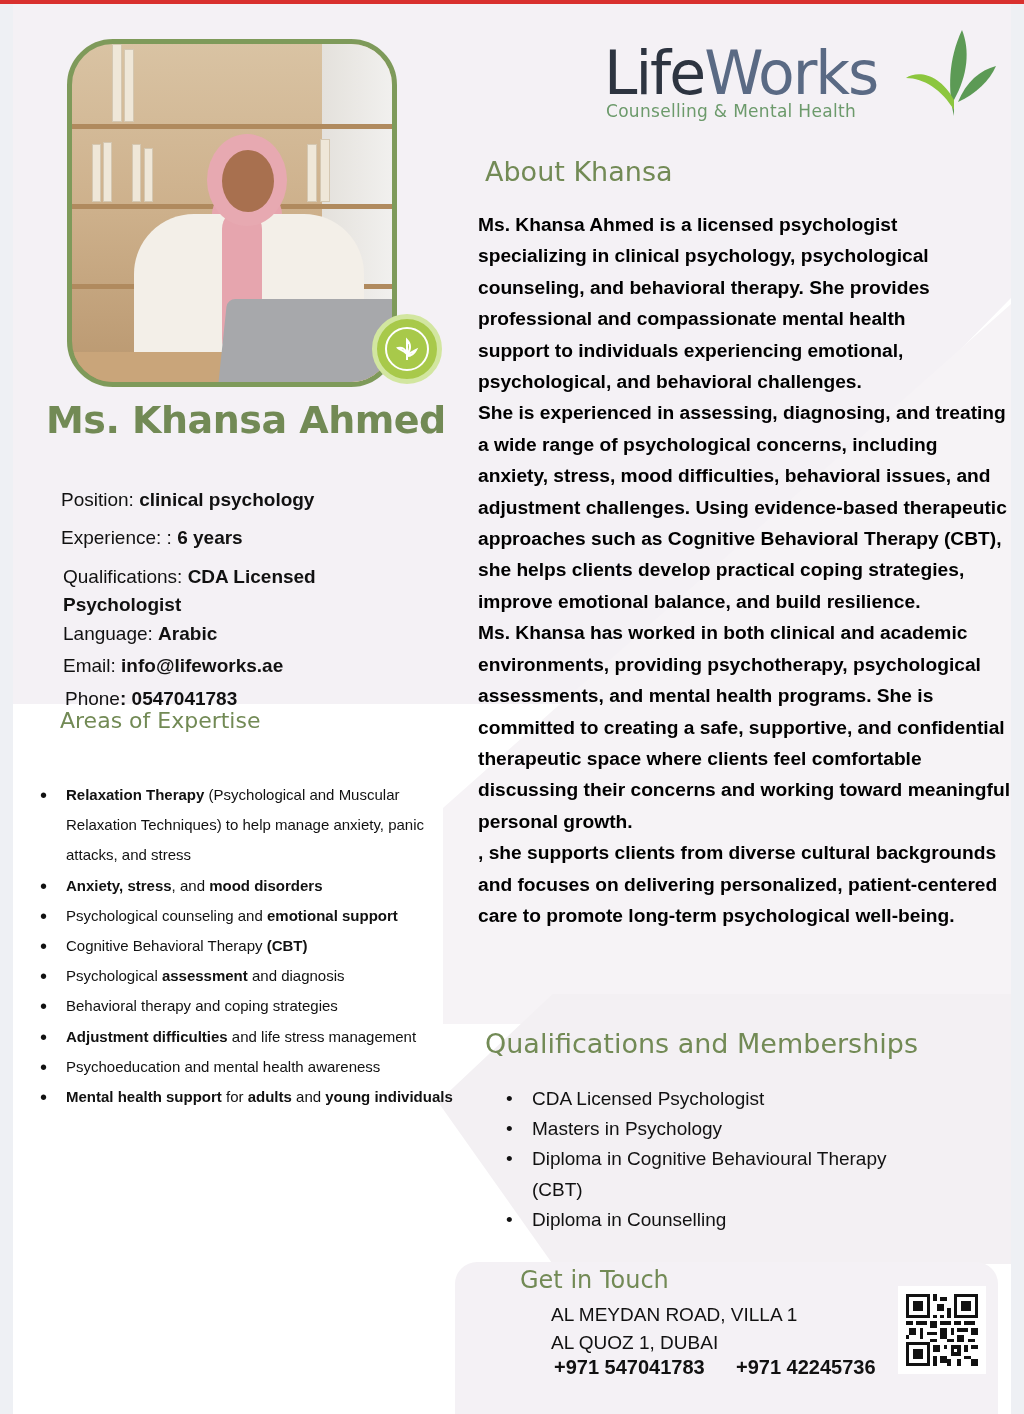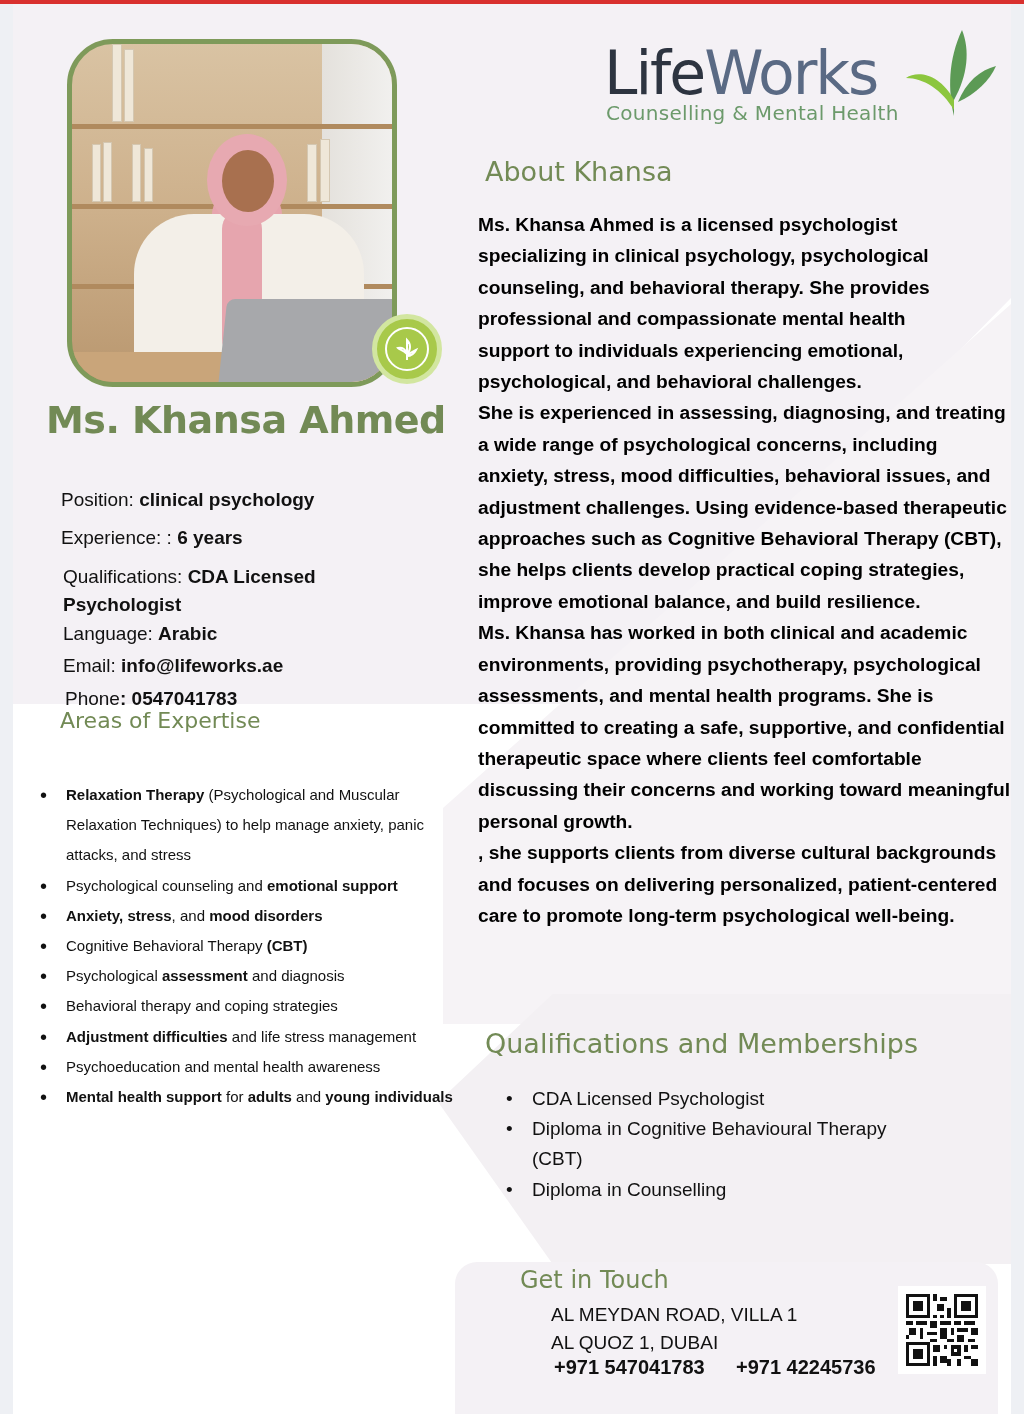--- a/index.html
+++ b/index.html
@@ -81,21 +81,21 @@
     position: absolute; left: 455px; top: 1262px; width: 543px; height: 160px;
     background: #f4f1f5; border-radius: 22px 22px 0 0;
   }
   .contact-line { position: absolute; font-size: 19px; color: #111; }
   .qr {
     position: absolute; left: 898px; top: 1286px; width: 88px; height: 88px; background: #fff;
     display: flex; align-items: center; justify-content: center;
   }
   .logo-life { position: absolute; left: 604px; top: 38px; font-size: 60px; color: #2d3440; letter-spacing: -2px; font-family: "DejaVu Sans", sans-serif; }
   .logo-works { color: #5a6a84; }
-  .logo-sub { position: absolute; left: 606px; top: 101px; font-size: 20px; color: #6c9a6b; font-family: "DejaVu Sans", sans-serif; letter-spacing: 0.3px; }
+  .logo-sub { position: absolute; left: 606px; top: 101px; font-size: 17px; color: #6c9a6b; font-family: "DejaVu Sans", sans-serif; letter-spacing: 0.3px; }
   .logo-leaf { position: absolute; left: 904px; top: 20px; width: 94px; height: 102px; }
   .right-strip { position: absolute; left: 1011px; top: 4px; width: 13px; height: 1410px; background: #eef0f4; }
 </style>
 </head>
 <body>
 
 <div class="topbar"></div>
 
 <div class="page">
   <div class="bg-shape bg-top"></div>
@@ -149,41 +149,42 @@
 <div class="info" style="top:456px"><span>Position:  </span><b>clinical psychology</b></div>
 <div class="info" style="top:494px"><span>Experience: :  </span><b>6 years</b></div>
 <div class="info" style="top:530px;left:63px;width:330px;line-height:28px"><span>Qualifications:  </span><b>CDA Licensed Psychologist</b></div>
 <div class="info" style="top:590px;left:63px"><span>Language: </span><b>Arabic</b></div>
 <div class="info" style="top:622px;left:63px"><span>Email: </span><b>info@lifeworks.ae</b></div>
 <div class="info" style="top:655px;left:65px"><span>Phone</span><b>: 0547041783</b></div>
 
 <div class="h2" style="left:60px;top:708px;font-size:22px">Areas of Expertise</div>
 <ul class="exp-list" id="exp-list">
     <li><b>Relaxation Therapy</b><span> (Psychological and Muscular Relaxation Techniques) to help manage anxiety, panic attacks, and stress</span></li>
+    <li><b>Anxiety, stress</b><span>, and </span><b>mood disorders</b></li>
     <li><span>Psychological counseling and </span><b>emotional support</b></li>
-    <li><b>Anxiety, stress</b><span>, and </span><b>mood disorders</b></li>
     <li><span>Cognitive Behavioral Therapy </span><b>(CBT)</b></li>
     <li><span>Psychological </span><b>assessment</b><span> and diagnosis</span></li>
     <li><span>Behavioral therapy and coping strategies</span></li>
     <li><b>Adjustment difficulties</b><span> and life stress management</span></li>
     <li><span>Psychoeducation and mental health awareness</span></li>
     <li><b>Mental health support</b><span> for </span><b>adults</b><span> and </span><b>young individuals</b></li>
   </ul>
 
 <div class="h2" style="left:485px;top:156px;font-size:27px">About Khansa</div>
 <div class="about">
   <p style="width:486px">Ms. Khansa Ahmed is a licensed psychologist specializing in clinical psychology, psychological counseling, and behavioral therapy. She provides professional and compassionate mental health support to individuals experiencing emotional, psychological, and behavioral challenges.</p>
   <p style="width:532px">She is experienced in assessing, diagnosing, and treating a wide range of psychological concerns, including anxiety, stress, mood difficulties, behavioral issues, and adjustment challenges. Using evidence-based therapeutic approaches such as Cognitive Behavioral Therapy (CBT), she helps clients develop practical coping strategies, improve emotional balance, and build resilience.</p>
   <p style="width:536px">Ms. Khansa has worked in both clinical and academic environments, providing psychotherapy, psychological assessments, and mental health programs. She is committed to creating a safe, supportive, and confidential therapeutic space where clients feel comfortable discussing their concerns and working toward meaningful personal growth.</p>
   <p style="width:532px">, she supports clients from diverse cultural backgrounds and focuses on delivering personalized, patient-centered care to promote long-term psychological well-being.</p>
 </div>
 
 <div class="h2" style="left:485px;top:1028px;font-size:27px">Qualifications and Memberships</div>
 <ul class="qual-list">
   <li>CDA Licensed Psychologist</li>
+  <li>Masters in Psychology</li>
   <li style="width:420px">Diploma in Cognitive Behavioural Therapy (CBT)</li>
   <li>Diploma in Counselling</li>
 </ul>
 
 <div class="contact-card"></div>
 <div class="h2" style="left:520px;top:1266px;font-size:24px">Get in Touch</div>
 <div class="contact-line" style="left:551px;top:1304px">AL MEYDAN ROAD, VILLA 1</div>
 <div class="contact-line" style="left:551px;top:1332px">AL QUOZ 1, DUBAI</div>
 <div class="contact-line" style="left:554px;top:1356px;font-weight:bold;font-size:20px">+971 547041783</div>
 <div class="contact-line" style="left:736px;top:1356px;font-weight:bold;font-size:20px">+971 42245736</div>

